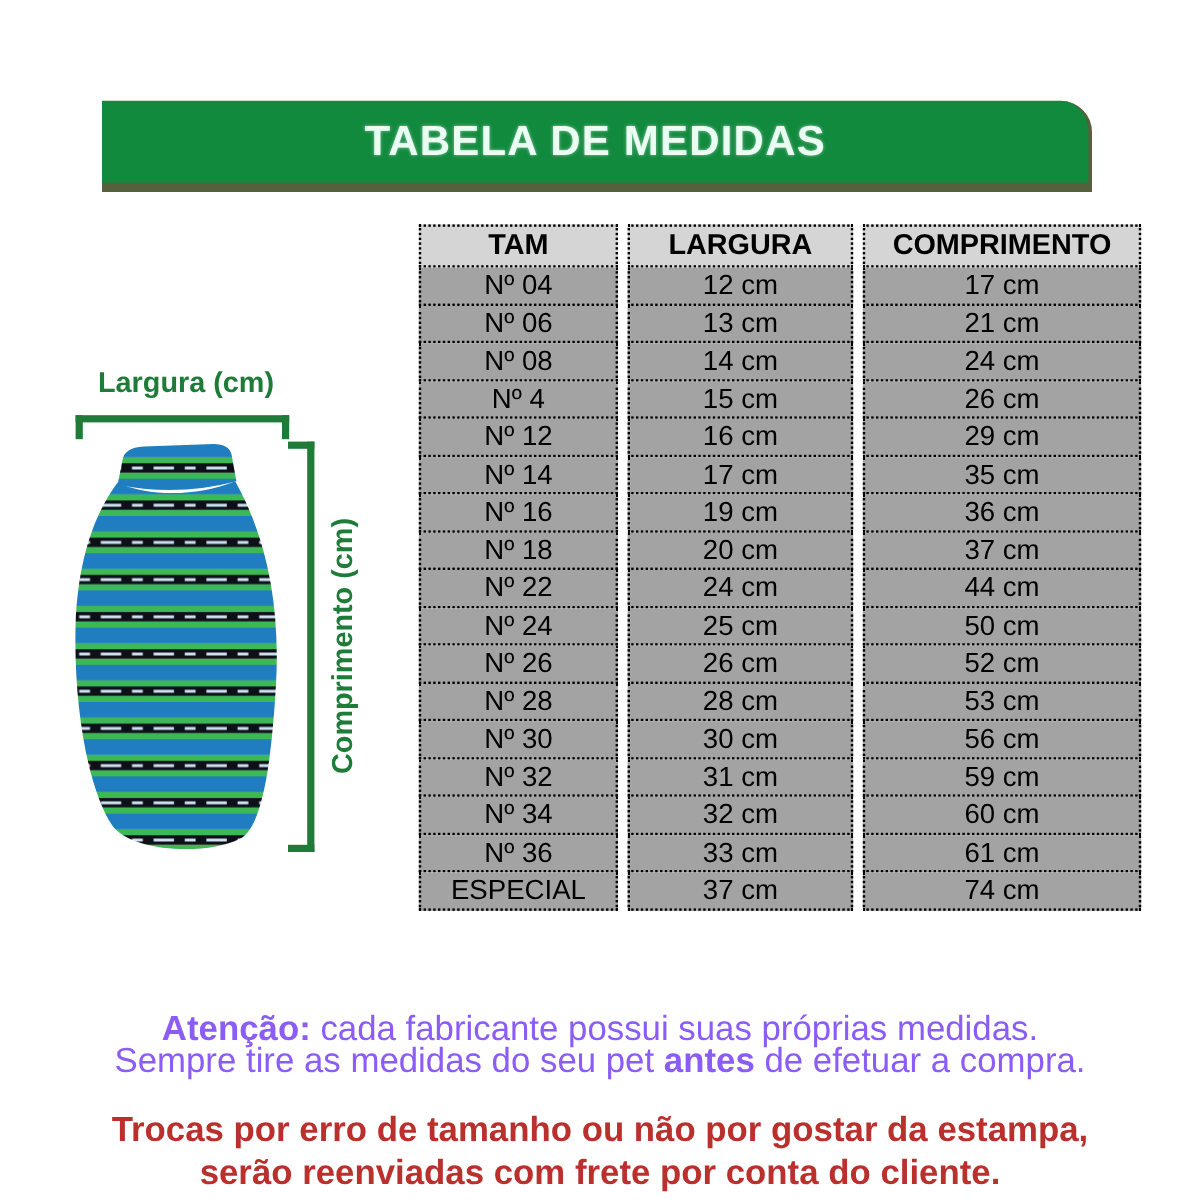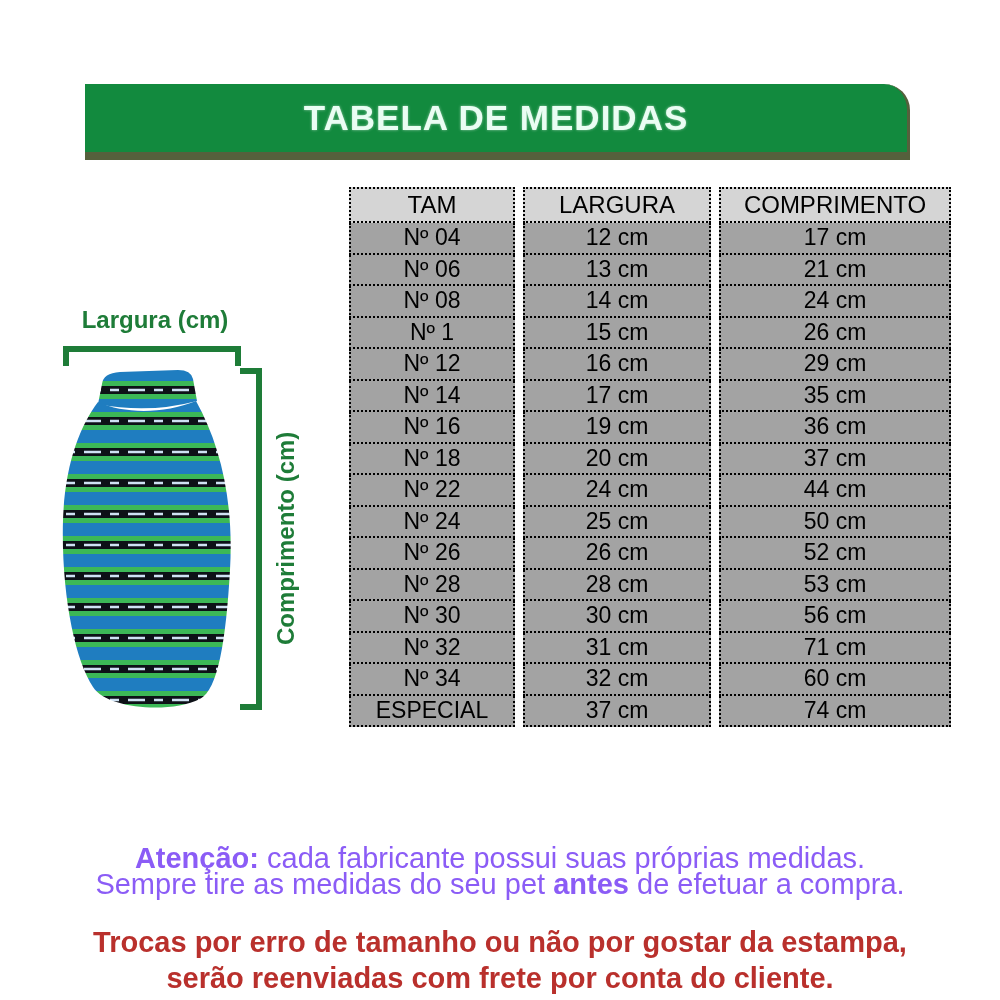--- a/index.html
+++ b/index.html
@@ -21,21 +21,21 @@
     text-shadow:0 0 3px rgba(255,255,255,.55);
   }
   
   .size-table{
     position:absolute;left:341px;top:187px;
     border-collapse:separate;border-spacing:8px 0;
     font-size:23px;color:#000;text-align:center;
   }
   .size-table th{
     background:#d5d5d5;border:2px dotted #000;
-    font-weight:normal;font-size:24px;height:32px;padding:0 6px;
+    font-weight:bold;font-size:24px;height:32px;padding:0 6px;
   }
   .size-table td{
     border:2px dotted #000;border-top:none;
     height:29.5px;padding:0 6px;font-weight:normal;background:#a3a3a3;margin-top:12px;
   }
   .col-tam{width:150px;}
   .col-larg{width:172px;}
   .col-comp{width:216px;}
   
   .width-label{
@@ -118,21 +118,21 @@
           <td>Nº 06</td>
           <td>13 cm</td>
           <td>21 cm</td>
         </tr>
         <tr>
           <td>Nº 08</td>
           <td>14 cm</td>
           <td>24 cm</td>
         </tr>
         <tr>
-          <td>Nº 1</td>
+          <td>Nº 4</td>
           <td>15 cm</td>
           <td>26 cm</td>
         </tr>
         <tr>
           <td>Nº 12</td>
           <td>16 cm</td>
           <td>29 cm</td>
         </tr>
         <tr>
           <td>Nº 14</td>
@@ -170,28 +170,33 @@
           <td>53 cm</td>
         </tr>
         <tr>
           <td>Nº 30</td>
           <td>30 cm</td>
           <td>56 cm</td>
         </tr>
         <tr>
           <td>Nº 32</td>
           <td>31 cm</td>
-          <td>71 cm</td>
+          <td>59 cm</td>
         </tr>
         <tr>
           <td>Nº 34</td>
           <td>32 cm</td>
           <td>60 cm</td>
         </tr>
         <tr>
+          <td>Nº 36</td>
+          <td>33 cm</td>
+          <td>61 cm</td>
+        </tr>
+        <tr>
           <td>ESPECIAL</td>
           <td>37 cm</td>
           <td>74 cm</td>
         </tr>
       </tbody>
   </table>
 
   <div class="note note-green n1">
     <span class="b">Atenção:</span><span> cada fabricante possui suas próprias medidas.</span>
   </div>

